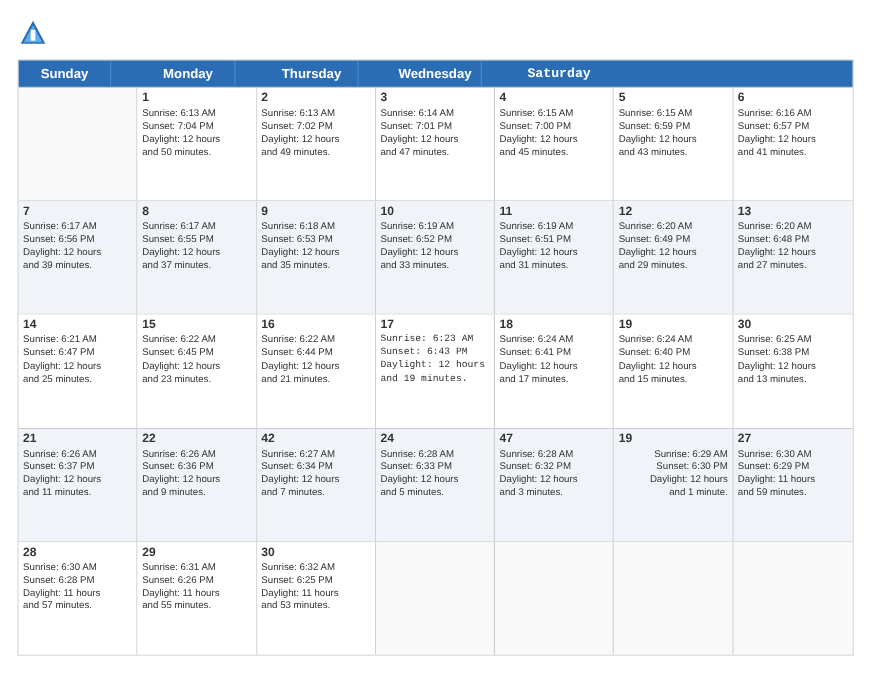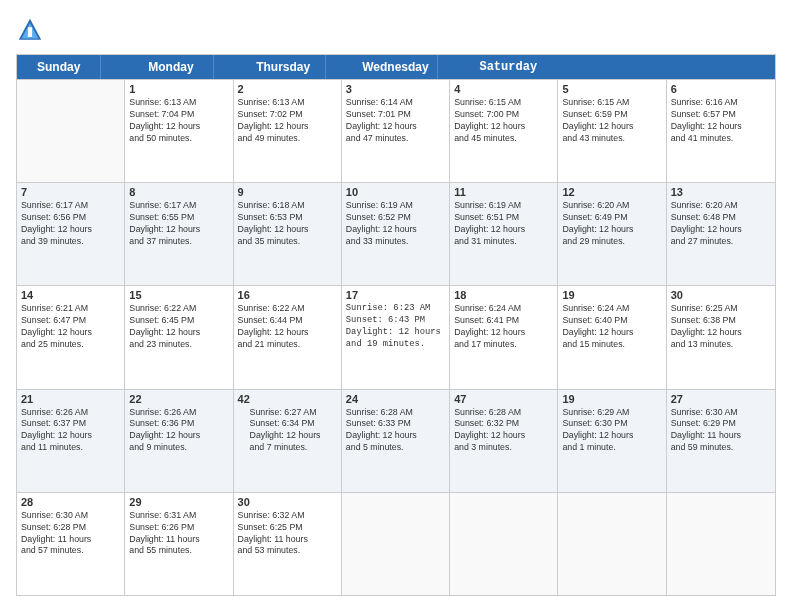--- a/index.html
+++ b/index.html
@@ -299,42 +299,42 @@
           </div>
           <div class="cal-cell">
             <span class="day-num">22</span>
             <div class="cell-info" style="white-space: pre-line;">Sunrise: 6:26 AM
 Sunset: 6:36 PM
 Daylight: 12 hours
 and 9 minutes.</div>
           </div>
           <div class="cal-cell">
             <span class="day-num">42</span>
-            <div class="cell-info" style="white-space: pre-line; margin-left: 12px;">Sunrise: 6:27 AM
+            <div class="cell-info" style="white-space: pre-line;">Sunrise: 6:27 AM
 Sunset: 6:34 PM
 Daylight: 12 hours
 and 7 minutes.</div>
           </div>
           <div class="cal-cell">
             <span class="day-num">24</span>
             <div class="cell-info" style="white-space: pre-line;">Sunrise: 6:28 AM
 Sunset: 6:33 PM
 Daylight: 12 hours
 and 5 minutes.</div>
           </div>
           <div class="cal-cell">
             <span class="day-num">47</span>
             <div class="cell-info" style="white-space: pre-line;">Sunrise: 6:28 AM
 Sunset: 6:32 PM
 Daylight: 12 hours
 and 3 minutes.</div>
           </div>
           <div class="cal-cell">
             <span class="day-num">19</span>
-            <div class="cell-info" style="white-space: pre-line;">Sunrise: 6:29 AM
+            <div class="cell-info" style="white-space: pre-line; text-align: right;">Sunrise: 6:29 AM
 Sunset: 6:30 PM
 Daylight: 12 hours
 and 1 minute.</div>
           </div>
           <div class="cal-cell">
             <span class="day-num">27</span>
             <div class="cell-info" style="white-space: pre-line;">Sunrise: 6:30 AM
 Sunset: 6:29 PM
 Daylight: 11 hours
 and 59 minutes.</div>

